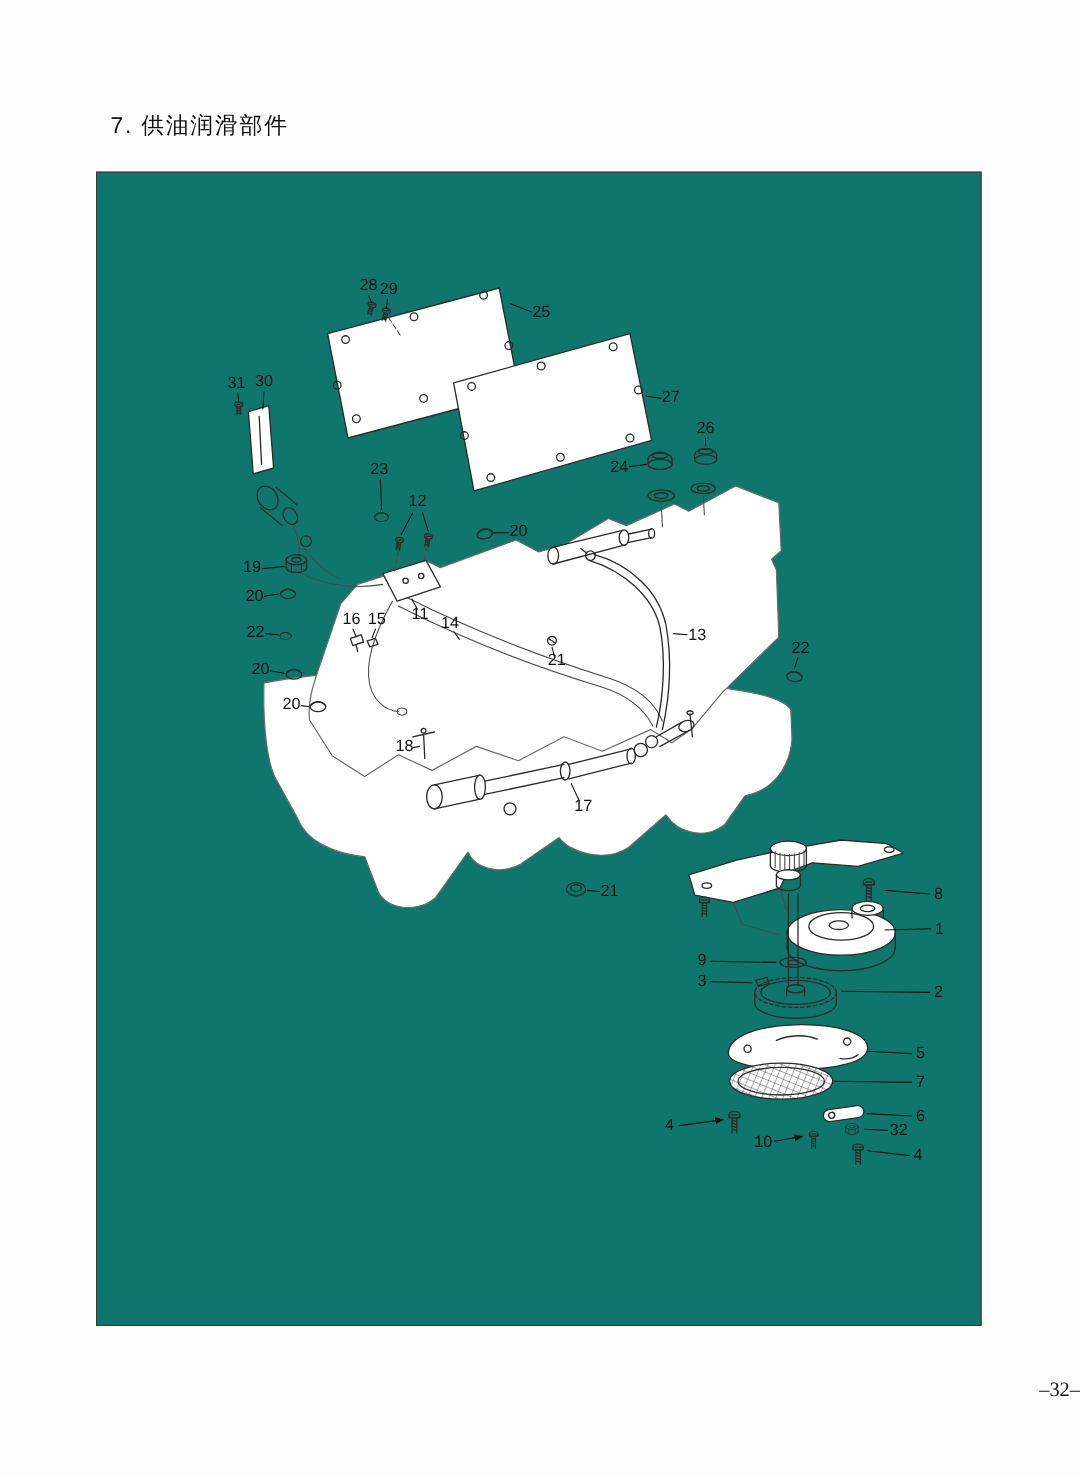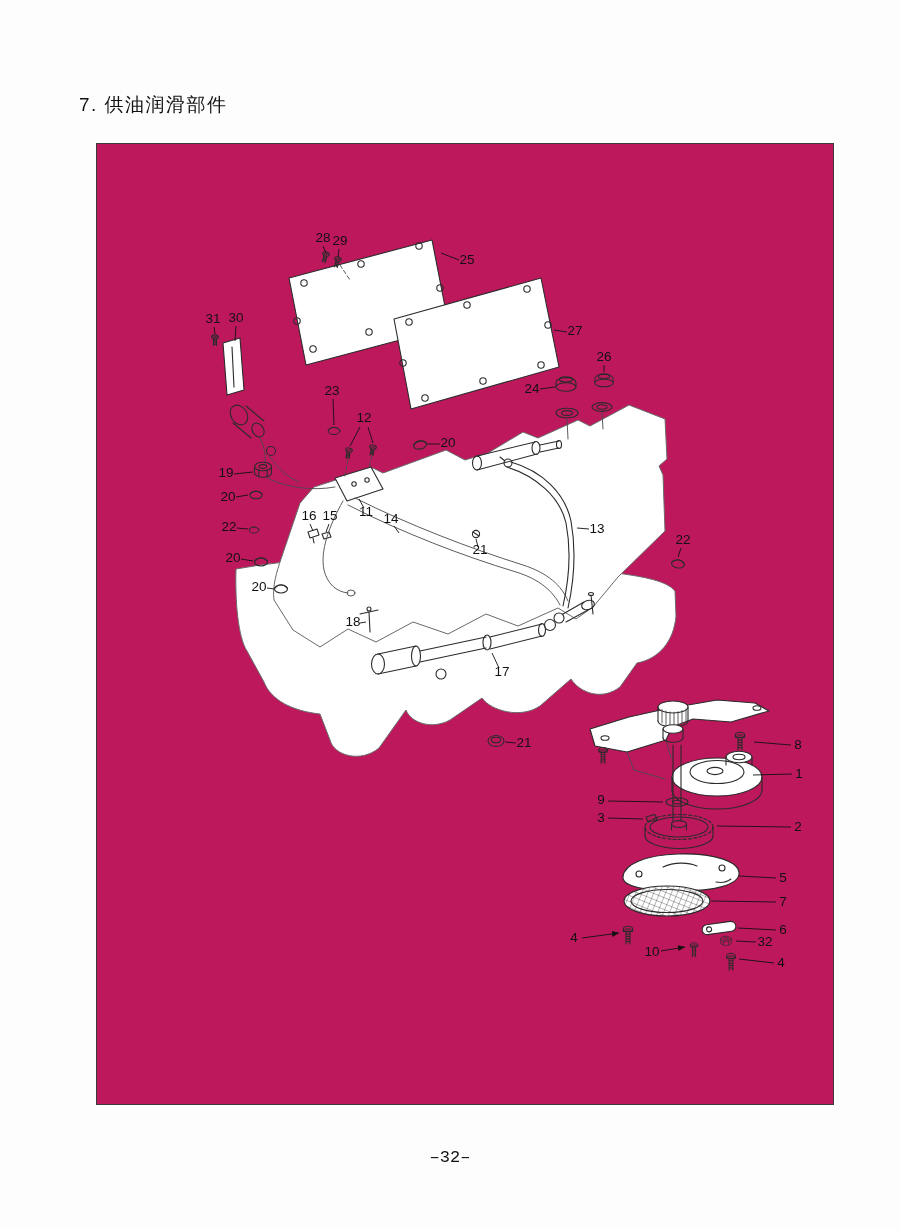--- a/index.html
+++ b/index.html
@@ -1,30 +1,30 @@
 <!DOCTYPE html>
 <html><head>
 <meta charset="utf-8">
 <style>
   html,body{margin:0;padding:0;}
   body{
     width:900px;height:1230px;position:relative;background:#fdfdfd;
     font-family:"Liberation Sans",sans-serif;color:#111;overflow:hidden;
   }
-  .title{position:absolute;left:79px;top:92px;display:flex;align-items:baseline;gap:24px;justify-content:space-between;}
+  .title{position:absolute;left:92px;top:92px;display:flex;align-items:baseline;gap:24px;justify-content:space-between;}
   .title-cn{font-size:19px;letter-spacing:1.5px;}
   .title-en{font-size:20px;font-weight:700;letter-spacing:.2px;}
   .frame{
     position:absolute;left:80px;top:143px;width:736px;height:960px;
-    border:1.2px solid #3c3c3c;background:#be185d;margin-left:16px;
+    border:1.2px solid #3c3c3c;background:#0f766e;
   }
   .frame svg{position:absolute;left:0;top:0;}
   .page-number{
-    position:absolute;left:0;top:1148px;width:900px;text-align:center;
-    font-family:Liberation Mono, monospace;font-size:17px;
+    position:absolute;left:0;top:1148px;width:900px;text-align:right;
+    font-family:Liberation Serif, serif;font-size:17px;
   }
   
   .cast{fill:#ffffff;stroke:#6a6a6a;stroke-width:1;stroke-linejoin:round;}
   .pw{fill:#ffffff;stroke:#2b2b2b;stroke-width:1.1;stroke-linejoin:round;}
   .pn{fill:none;stroke:#2b2b2b;stroke-width:1.1;stroke-linejoin:round;stroke-linecap:round;}
   .tn{fill:none;stroke:#4a4a4a;stroke-width:.9;stroke-linecap:round;}
   .dsh{stroke-dasharray:4 2.5;}
   .leader{stroke:#111;stroke-width:.9;fill:none;}
   .part-label{font-family:"Liberation Sans",sans-serif;font-size:13.5px;fill:#111;text-anchor:middle;}
 </style>

